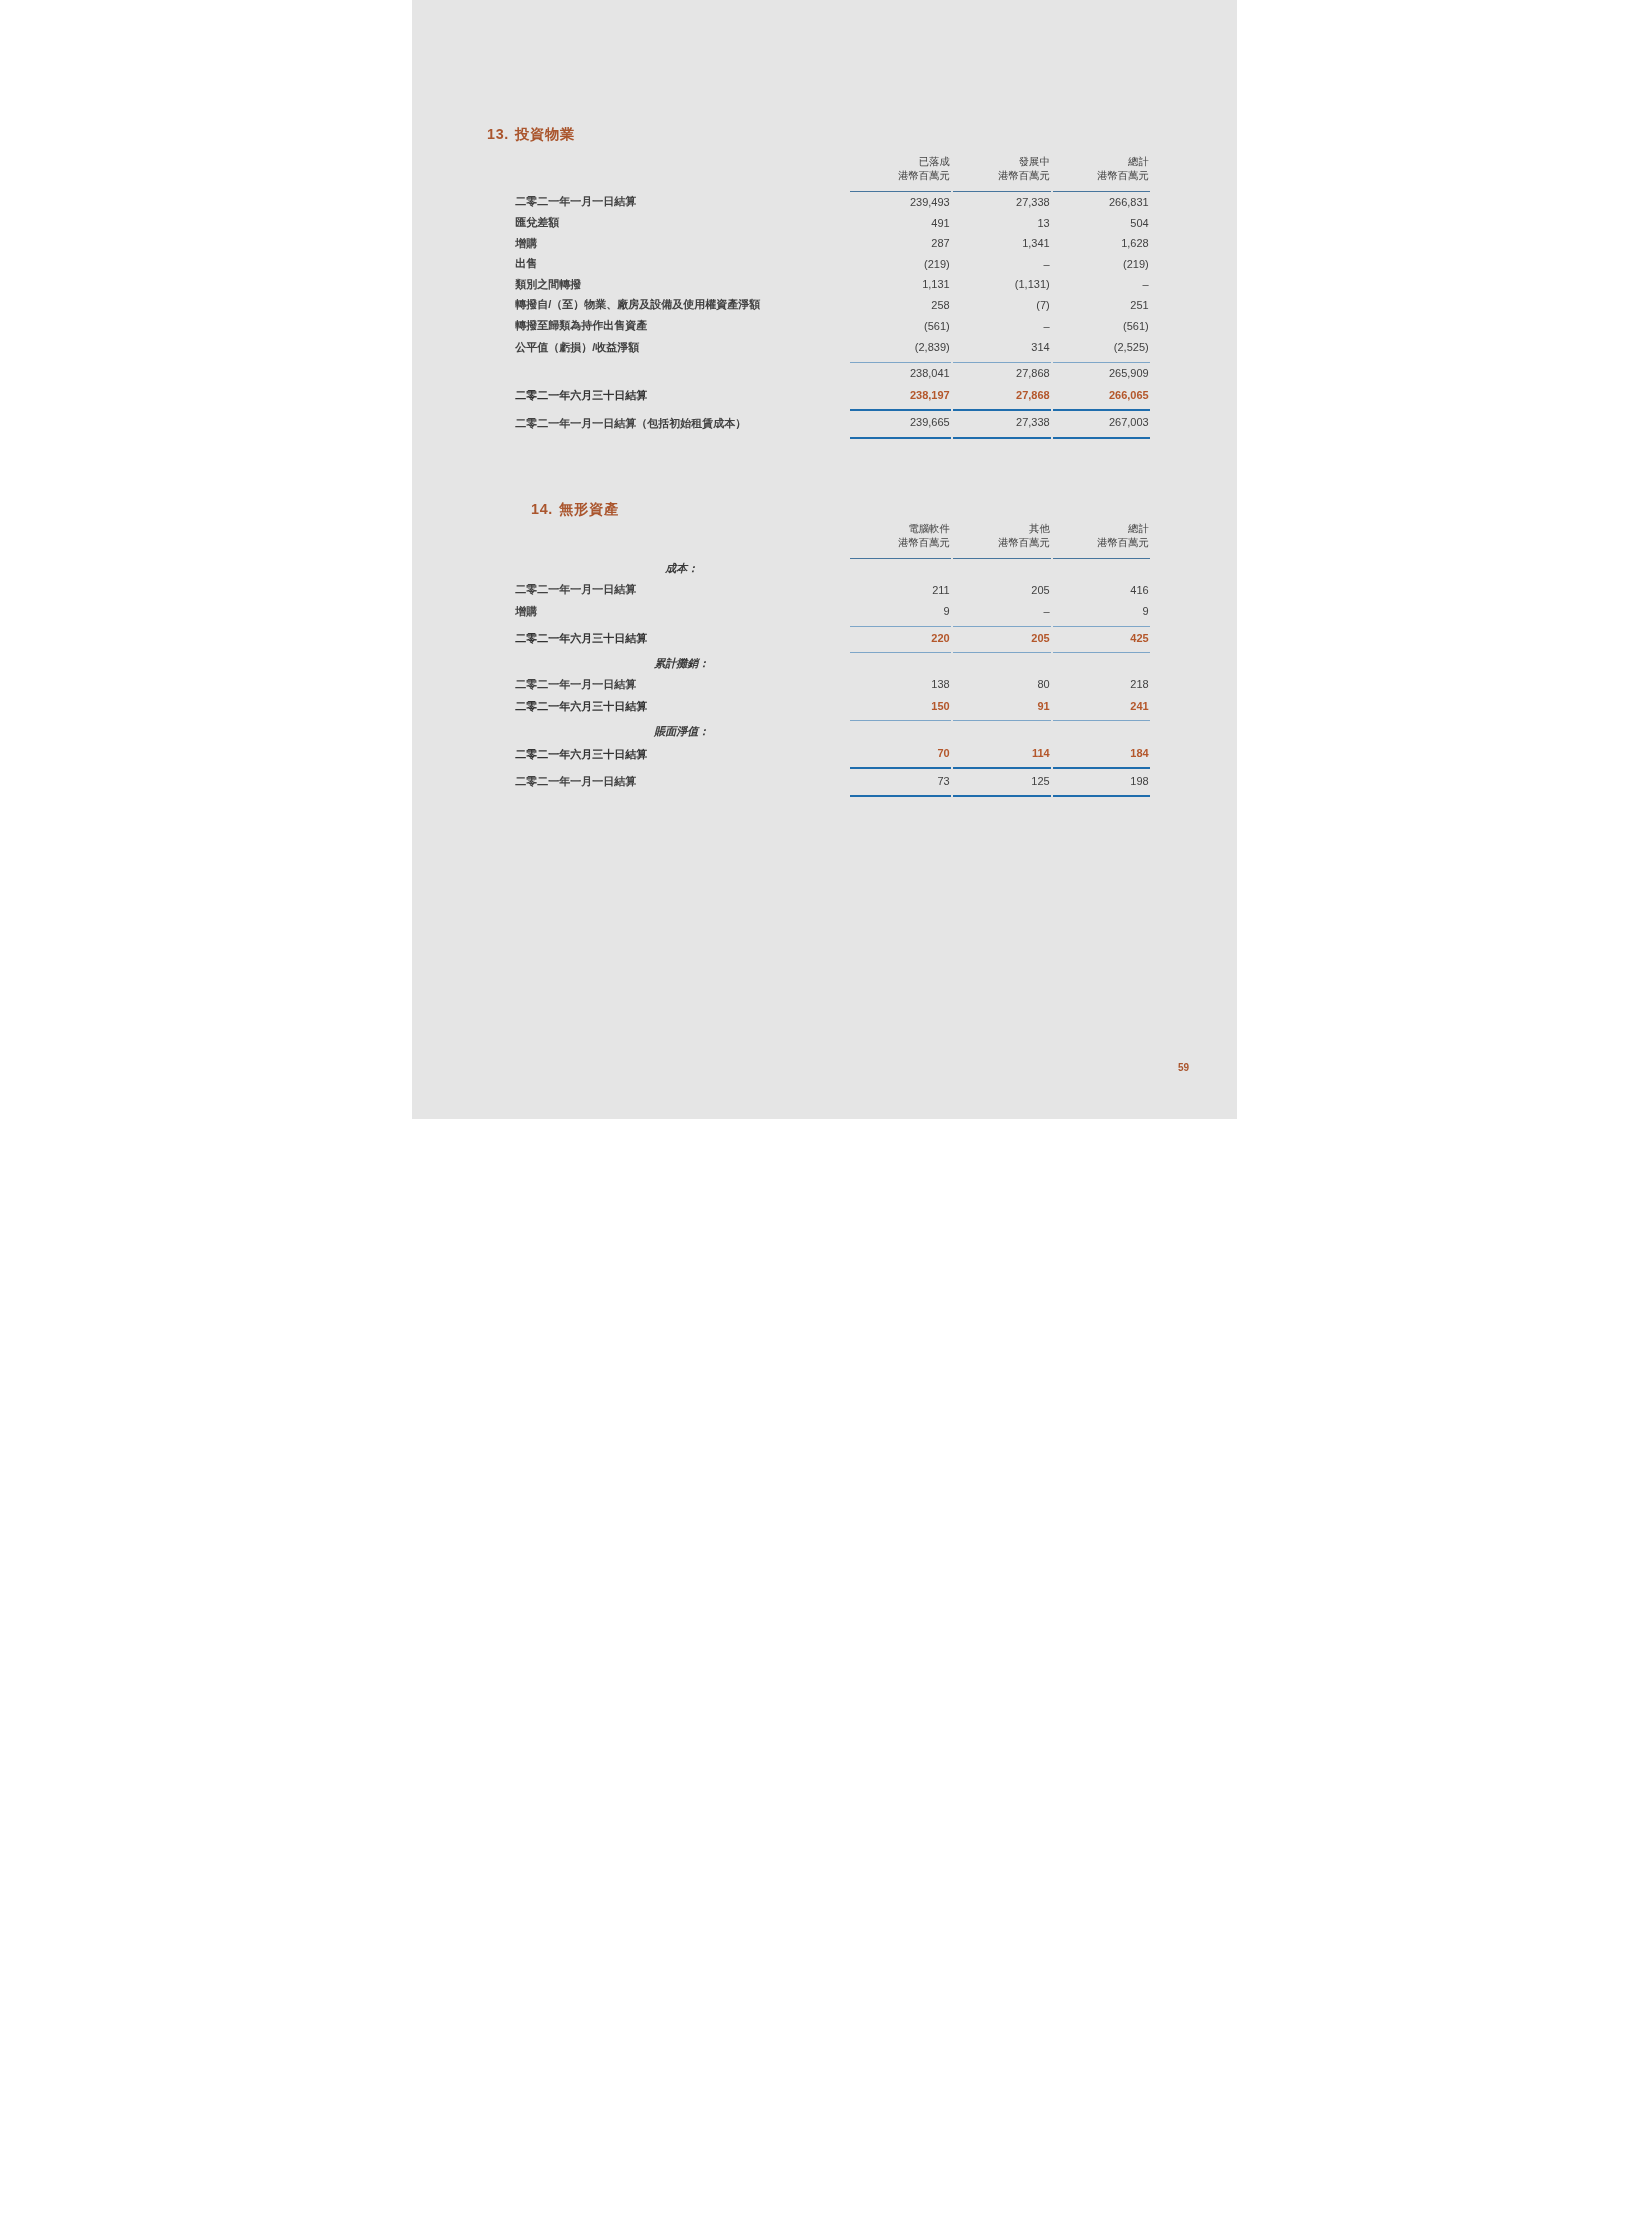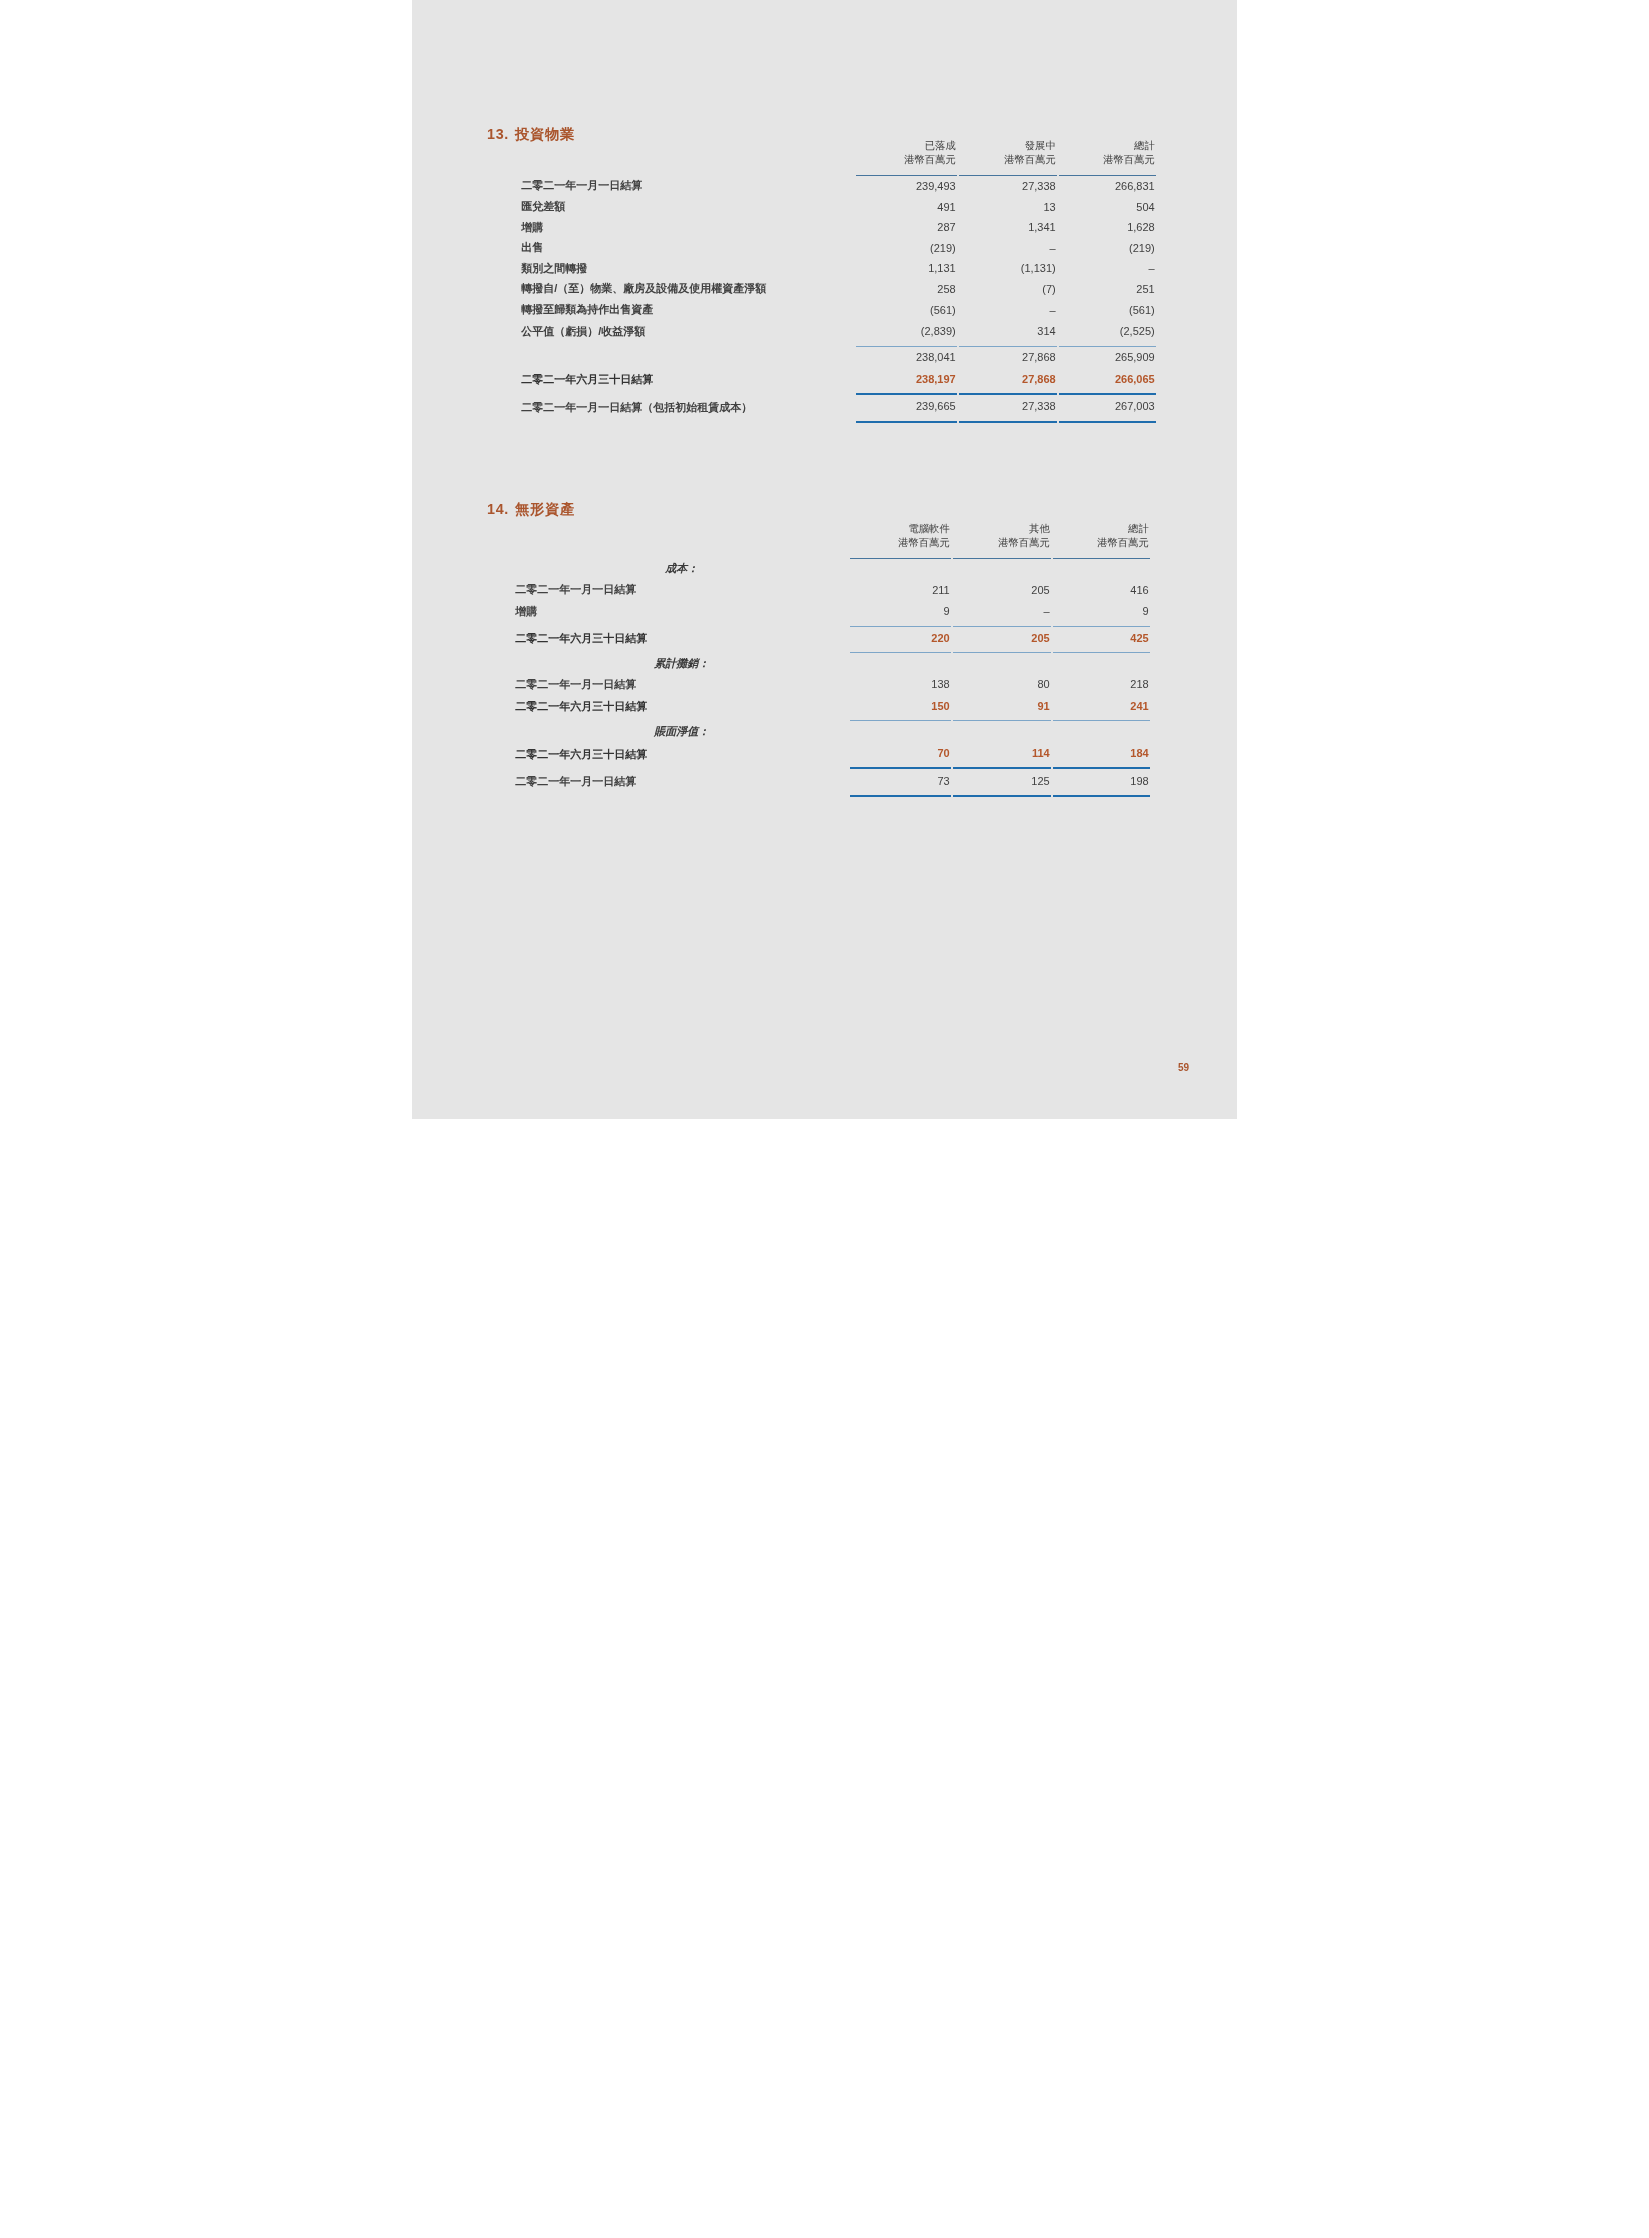--- a/index.html
+++ b/index.html
@@ -17,28 +17,28 @@
     width:825px;height:1119px;
     margin:0 auto;background:#e5e5e5;overflow:hidden;
   }
   .sec-heading{
     position:absolute;left:75px;
     font-size:14.3px;font-weight:700;color:var(--accent-heading);
     letter-spacing:0.7px;white-space:nowrap;
   }
   .sec-heading .sec-num{margin-right:6px;}
   #h13{top:125px;}
-  #h14{top:500px;}
+  #h14{top:500px;margin-left:44px;}
 
   table.fin{
     position:absolute;left:100px;
     border-collapse:separate;border-spacing:2px 0;
     table-layout:fixed;width:640px;
   }
-  #t13{top:136px;margin-left:6px;}
+  #t13{top:152px;}
   #t14{top:519px;}
   col.c-lbl{width:334px;}
   col.c-v1{width:101px;}
   col.c-v2{width:98px;}
   col.c-v3{width:97px;}
 
   thead td{
     vertical-align:bottom;text-align:right;
     font-size:10.3px;line-height:14px;color:var(--body-text);
     padding:2.7px 1.3px 8px 0;

